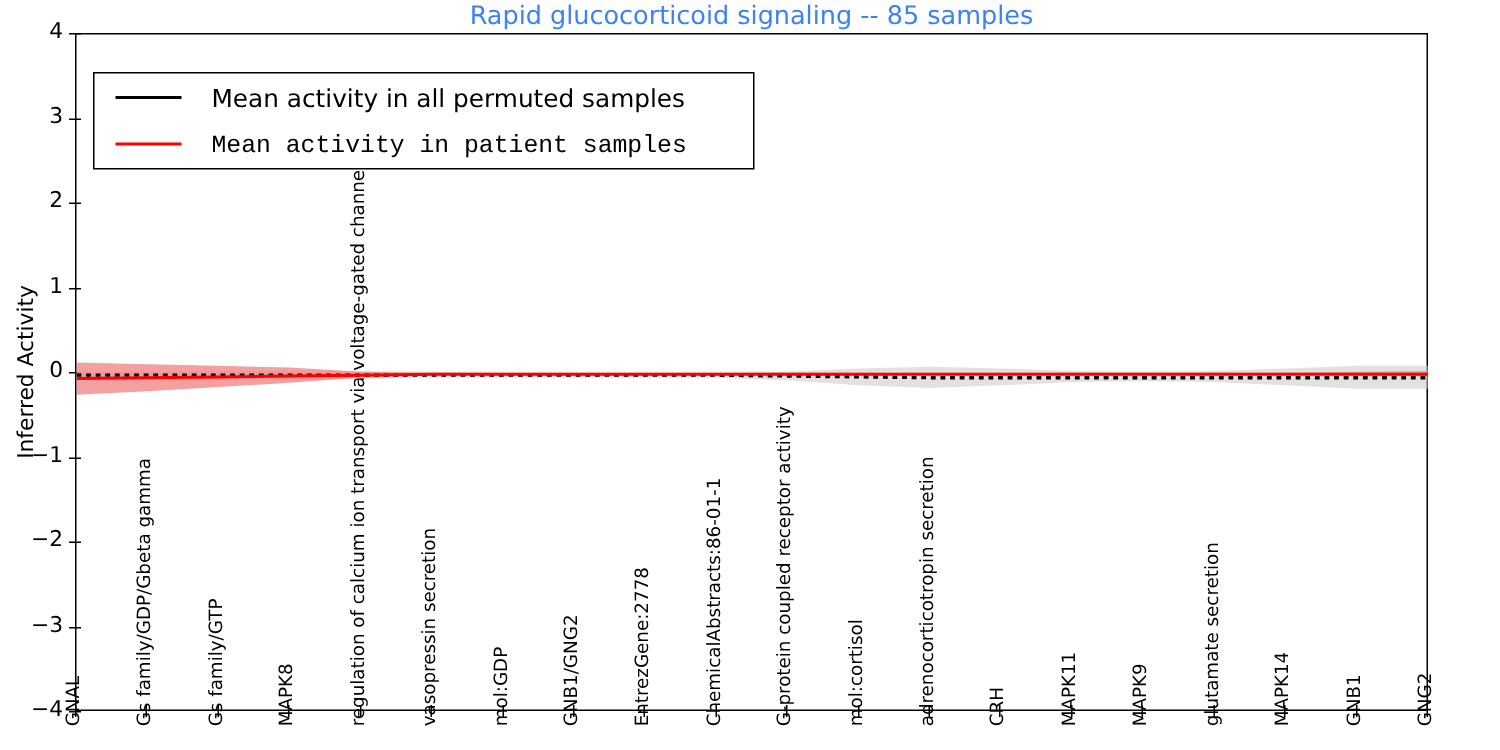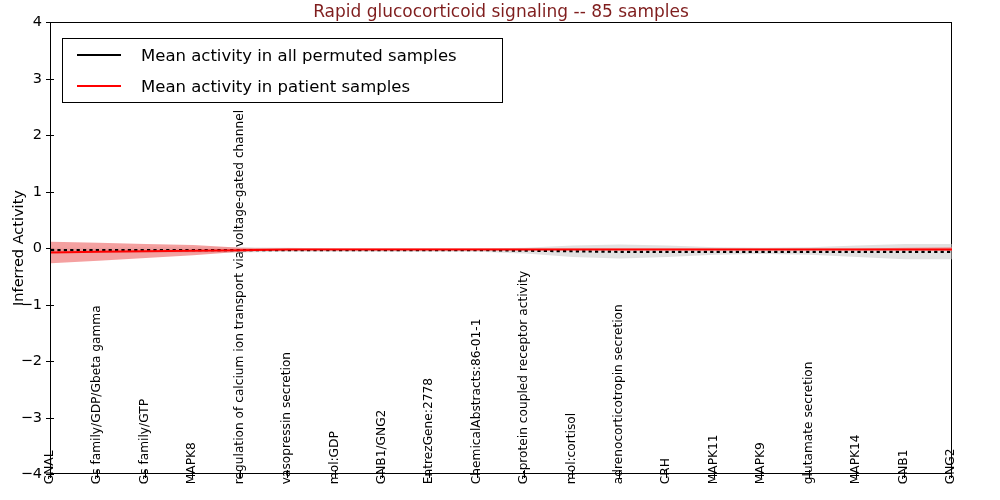--- a/index.html
+++ b/index.html
@@ -20,21 +20,21 @@
     width: 1000px;
     height: 500px;
   }
   .chart-title {
     position: absolute;
     left: 50px;
     top: 1px;
     width: 902px;
     text-align: center;
     font-size: 17px;
-    color: #7f1d1d;
+    color: #3b82f6;
     white-space: nowrap;
   }
   .ylabel {
     position: absolute;
     left: -92px;
     top: 240px;
     width: 220px;
     text-align: center;
     font-size: 14.5px;
     color: #000;
@@ -95,21 +95,21 @@
     font-size: 12.2px;
     color: #000;
     white-space: nowrap;
     transform-origin: left bottom;
     transform: rotate(-90deg);
     line-height: 1;
   }
   #legend {
     position: absolute;
     left: 62px;
-    top: 38px;
+    top: 48px;
     width: 441px;
     height: 65px;
     background: #ffffff;
     border: 1.3px solid #000;
     box-sizing: border-box;
     z-index: 20;
   }
   .legend-row {
     position: absolute;
     left: 0;
@@ -214,19 +214,19 @@
         <path d="M 0 227.12999999999997 L 47.421052631578945 227.12999999999997 L 94.84210526315789 227.12999999999997 L 142.26315789473685 227.12999999999997 L 189.68421052631578 227.12999999999997 L 237.10526315789474 227.12999999999997 L 284.5263157894737 227.12999999999997 L 331.94736842105266 227.12999999999997 L 379.36842105263156 227.12999999999997 L 426.7894736842105 227.12999999999997 L 474.2105263157895 227.69500000000002 L 521.6315789473684 228.26 L 569.0526315789474 228.825 L 616.4736842105264 228.825 L 663.8947368421053 228.825 L 711.3157894736842 228.825 L 758.7368421052631 228.825 L 806.1578947368421 228.825 L 853.578947368421 228.825 L 901 228.825" fill="none" stroke="#000000" stroke-width="2.2" stroke-linecap="butt" stroke-dasharray="3.2,3.2"></path>
         <path d="M 0 229.39 L 47.421052631578945 228.825 L 94.84210526315789 228.26 L 142.26315789473685 227.69500000000002 L 189.68421052631578 227.12999999999997 L 237.10526315789474 226.565 L 284.5263157894737 226.565 L 331.94736842105266 226.565 L 379.36842105263156 226.565 L 426.7894736842105 226.565 L 474.2105263157895 226.565 L 521.6315789473684 226.565 L 569.0526315789474 226.565 L 616.4736842105264 226.565 L 663.8947368421053 226.565 L 711.3157894736842 226.565 L 758.7368421052631 226.565 L 806.1578947368421 226.565 L 853.578947368421 226.565 L 901 226.565" fill="none" stroke="#ff0000" stroke-width="2.0" stroke-linecap="butt"></path>
       </svg>
   </div>
 
   <div id="legend">
     <div class="legend-row" style="top:0px;">
       <div class="legend-swatch" style="border-top: 2px solid rgb(0, 0, 0);"></div>
       <div class="legend-text">Mean activity in all permuted samples</div>
     </div>
-    <div class="legend-row" style="top:31px;">
+    <div class="legend-row" style="top:31px;font-family:Liberation Mono, monospace;">
       <div class="legend-swatch" style="border-top: 2px solid rgb(255, 0, 0);"></div>
       <div class="legend-text">Mean activity in patient samples</div>
     </div>
   </div>
 
 </div>
 
 </body></html>

